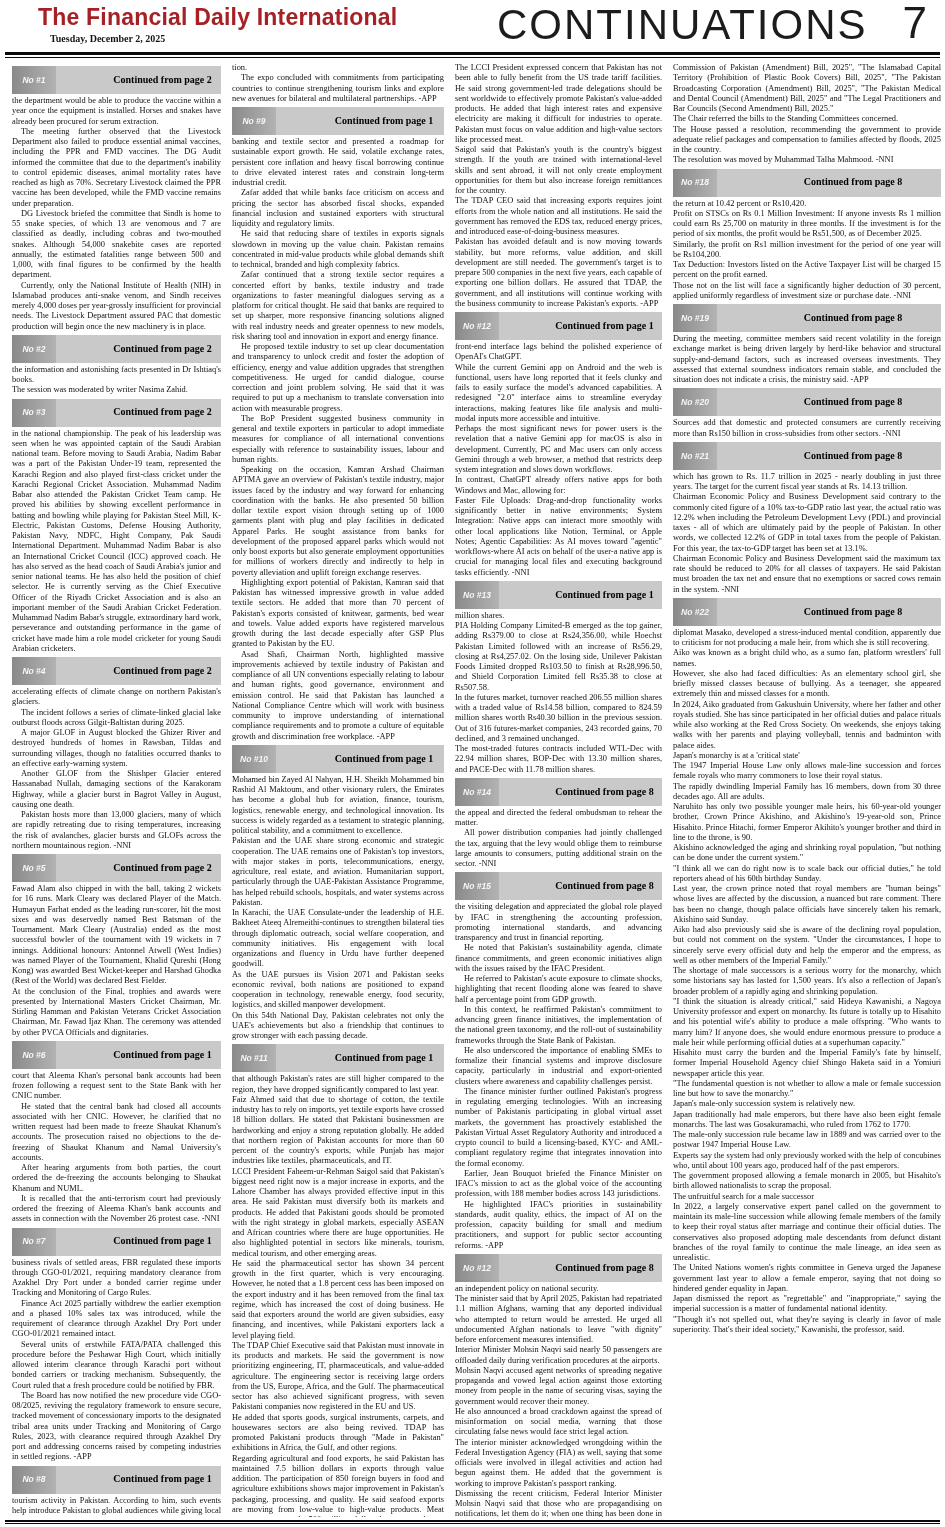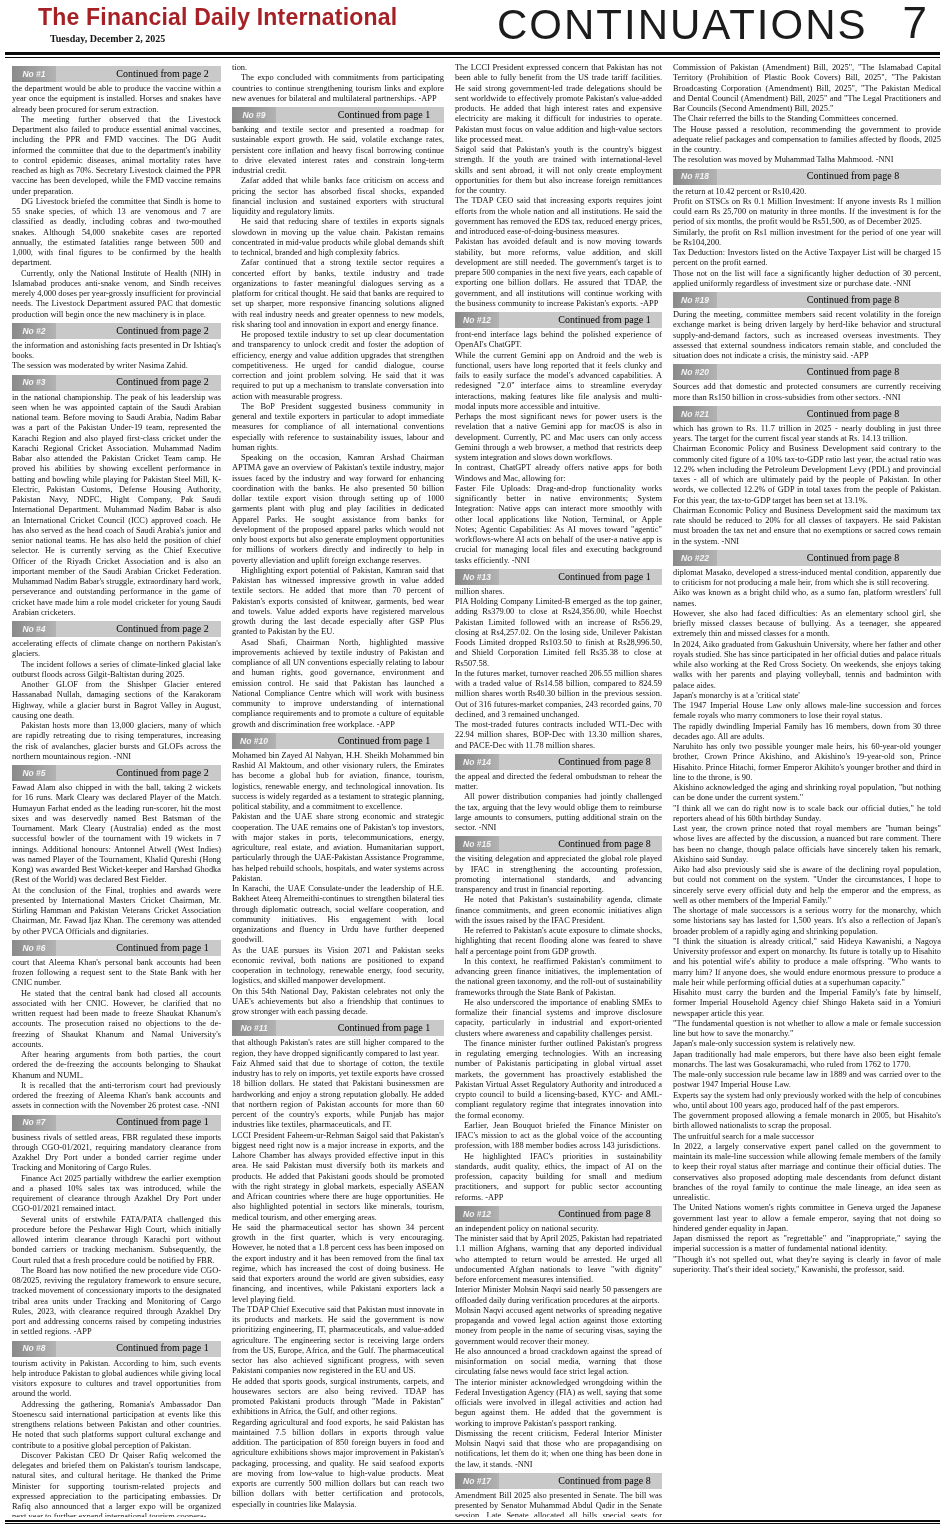--- a/index.html
+++ b/index.html
@@ -12,26 +12,26 @@
   .sectitle{position:absolute;left:497px;top:1px;font-family:"Liberation Sans",sans-serif;
             font-size:42px;font-weight:400;letter-spacing:2px;color:#1c1c1c;}
   .pagenum{position:absolute;right:18px;top:-2px;font-family:"Liberation Sans",sans-serif;
            font-size:44px;font-weight:300;color:#1c1c1c;}
   .rule{flex:0 0 auto;margin:0 5px;border-top:3px solid #0a0a0a;border-bottom:1px solid #0a0a0a;height:2px;}
   .cols{flex:1 1 auto;display:grid;grid-template-columns:209px 212px 207px 268px;column-gap:11px;
         padding:5px 10px 2px 12px;overflow:hidden;}
   .col{overflow:hidden;text-align:justify;font-size:8.4px;line-height:1.22;}
   .para{margin:0;text-indent:9px;}
   .para.ni{text-indent:0;}
-  .sec-head{display:flex;align-items:stretch;background:var(--bar,#c9c9c9);margin:3px 0 2px;height:16px;gap:48px;}
+  .sec-head{display:flex;align-items:stretch;background:var(--bar,#c9c9c9);margin:3px 0 2px;height:28px;gap:48px;}
   .sec-no{flex:0 0 auto;min-width:36px;display:flex;align-items:center;justify-content:center;
           background:linear-gradient(90deg,var(--badge,#8a8a8a),#b3b3b3);color:#f8f8f8;
           font-family:"Liberation Sans",sans-serif;font-size:8.5px;font-weight:bold;font-style:italic;padding:0 4px;}
   .sec-label{flex:1;display:flex;align-items:center;justify-content:center;
-             font-weight:normal;font-size:10px;color:#000;}
+             font-weight:bold;font-size:10px;color:#000;}
   .rule-bottom{flex:0 0 auto;margin:1px 5px 3px;border-top:2px solid #0a0a0a;border-bottom:1px solid #0a0a0a;height:1px;}
 </style>
 </head>
 <body>
 
 <div class="page">
   <div class="hdr">
     <div class="masthead">The Financial Daily International</div>
     <div class="mdate">Tuesday, December 2, 2025</div>
     <div class="sectitle">CONTINUATIONS</div>
@@ -58,20 +58,21 @@
           <span class="sec-no">No #3</span>
           <span class="sec-label">Continued from page 2</span>
         </div>
         <p class="para ni">in the national championship. The peak of his leadership was seen when he was appointed captain of the Saudi Arabian national team. Before moving to Saudi Arabia, Nadim Babar was a part of the Pakistan Under-19 team, represented the Karachi Region and also played first-class cricket under the Karachi Regional Cricket Association. Muhammad Nadim Babar also attended the Pakistan Cricket Team camp. He proved his abilities by showing excellent performance in batting and bowling while playing for Pakistan Steel Mill, K-Electric, Pakistan Customs, Defense Housing Authority, Pakistan Navy, NDFC, Hight Company, Pak Saudi International Department. Muhammad Nadim Babar is also an International Cricket Council (ICC) approved coach. He has also served as the head coach of Saudi Arabia's junior and senior national teams. He has also held the position of chief selector. He is currently serving as the Chief Executive Officer of the Riyadh Cricket Association and is also an important member of the Saudi Arabian Cricket Federation. Muhammad Nadim Babar's struggle, extraordinary hard work, perseverance and outstanding performance in the game of cricket have made him a role model cricketer for young Saudi Arabian cricketers.</p>
         <div class="sec-head">
           <span class="sec-no">No #4</span>
           <span class="sec-label">Continued from page 2</span>
         </div>
         <p class="para ni">accelerating effects of climate change on northern Pakistan's glaciers.</p>
         <p class="para">The incident follows a series of climate-linked glacial lake outburst floods across Gilgit-Baltistan during 2025.</p>
+        <p class="para">A major GLOF in August blocked the Ghizer River and destroyed hundreds of homes in Rawsban, Tildas and surrounding villages, though no fatalities occurred thanks to an effective early-warning system.</p>
         <p class="para">Another GLOF from the Shishper Glacier entered Hassanabad Nullah, damaging sections of the Karakoram Highway, while a glacier burst in Bagrot Valley in August, causing one death.</p>
         <p class="para">Pakistan hosts more than 13,000 glaciers, many of which are rapidly retreating due to rising temperatures, increasing the risk of avalanches, glacier bursts and GLOFs across the northern mountainous region. -NNI</p>
         <div class="sec-head">
           <span class="sec-no">No #5</span>
           <span class="sec-label">Continued from page 2</span>
         </div>
         <p class="para ni">Fawad Alam also chipped in with the ball, taking 2 wickets for 16 runs. Mark Cleary was declared Player of the Match. Humayun Farhat ended as the leading run-scorer, hit the most sixes and was deservedly named Best Batsman of the Tournament. Mark Cleary (Australia) ended as the most successful bowler of the tournament with 19 wickets in 7 innings. Additional honours: Antonnel Atwell (West Indies) was named Player of the Tournament, Khalid Qureshi (Hong Kong) was awarded Best Wicket-keeper and Harshad Ghodka (Rest of the World) was declared Best Fielder.</p>
         <p class="para ni">At the conclusion of the Final, trophies and awards were presented by International Masters Cricket Chairman, Mr. Stirling Hamman and Pakistan Veterans Cricket Association Chairman, Mr. Fawad Ijaz Khan. The ceremony was attended by other PVCA Officials and dignitaries.</p>
         <div class="sec-head">
           <span class="sec-no">No #6</span>

